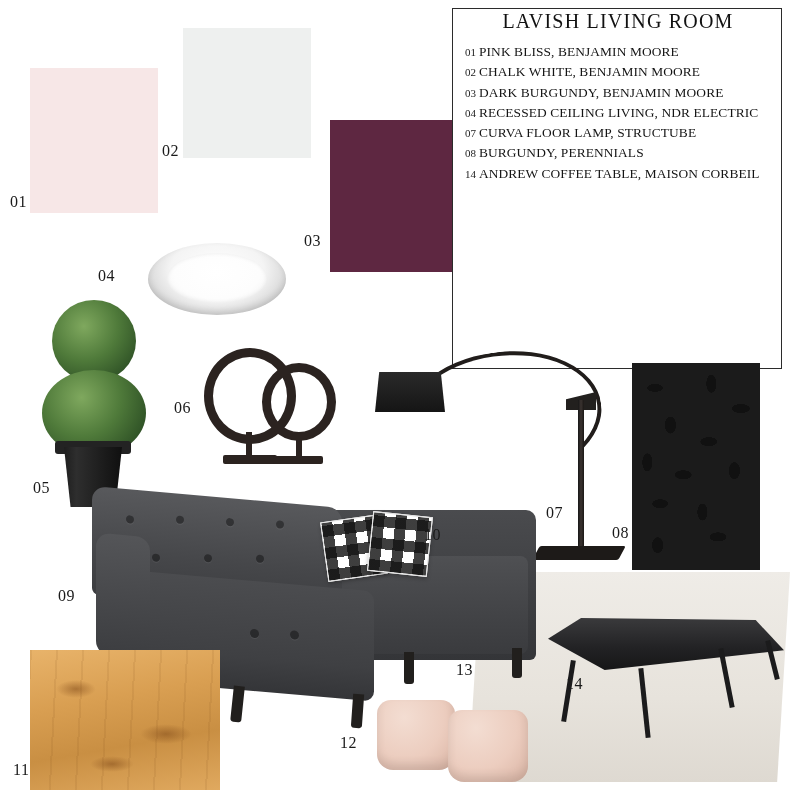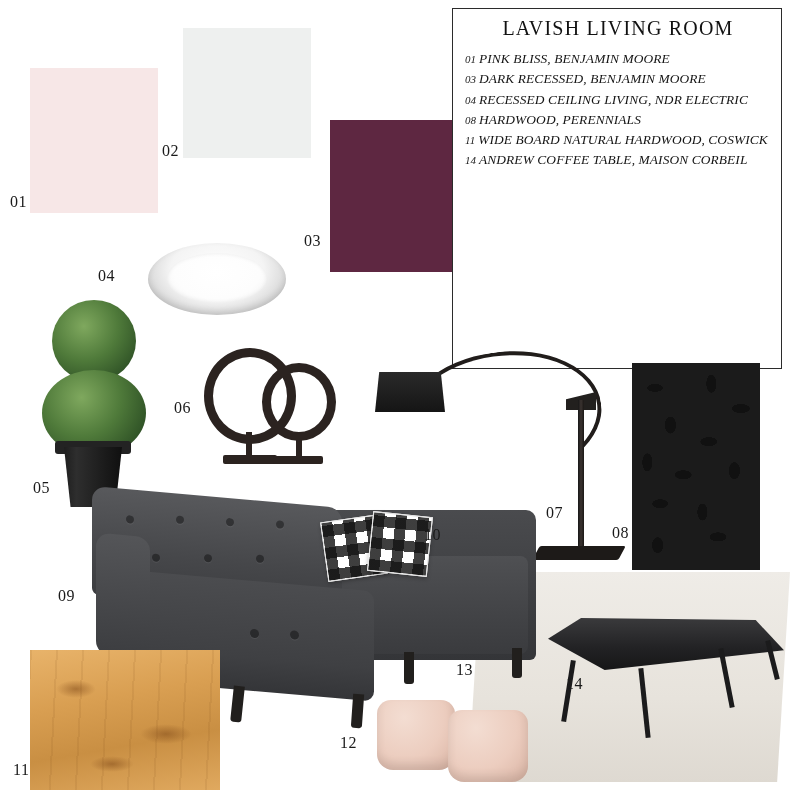--- a/index.html
+++ b/index.html
@@ -42,35 +42,34 @@
     letter-spacing: 0.5px;
     line-height: 1;
   }
 
   
   .legend {
     left: 452px; top: 8px; width: 330px; height: 361px;
     background: #ffffff;
     border: 1px solid #2b2b2b;
     box-sizing: border-box;
-    padding: 8px 10px 6px 12px;
+    padding: 1px 10px 6px 12px;
   }
   .legend-title {
     text-align: center;
     font-size: 20px;
     letter-spacing: 1.2px;
     color: #111;
     margin-bottom: 9px;
     font-family: "Liberation Serif", serif;
   }
   .legend ol {
     list-style: none;
     margin: 0;
     padding: 0;
-    font-style: italic;
   }
   .legend li {
     font-size: 13.4px;
     line-height: 19.3px;
     color: #141414;
     white-space: nowrap;
     letter-spacing: 0.1px;
   }
   .legend li .idx {
     font-size: 11px;
@@ -281,24 +280,25 @@
   <div class="abs swatch sw-white"></div>
   <div class="abs num" style="left:162px; top:143px;">02</div>
 
   <div class="abs swatch sw-burg"></div>
   <div class="abs num" style="left:304px; top:233px;">03</div>
 
   <div class="abs legend">
     <div class="legend-title">LAVISH LIVING ROOM</div>
     <ol>
       <li><span class="idx">01</span><span>PINK BLISS, BENJAMIN MOORE</span></li>
-      <li><span class="idx">03</span><span>DARK RECESSED, BENJAMIN MOORE</span></li>
+      <li><span class="idx">02</span><span>CHALK WHITE, BENJAMIN MOORE</span></li>
+      <li><span class="idx">03</span><span>DARK BURGUNDY, BENJAMIN MOORE</span></li>
       <li><span class="idx">04</span><span>RECESSED CEILING LIVING, NDR ELECTRIC</span></li>
-      <li><span class="idx">08</span><span>HARDWOOD, PERENNIALS</span></li>
-      <li><span class="idx">11</span><span>WIDE BOARD NATURAL HARDWOOD, COSWICK</span></li>
+      <li><span class="idx">07</span><span>CURVA FLOOR LAMP, STRUCTUBE</span></li>
+      <li><span class="idx">08</span><span>BURGUNDY, PERENNIALS</span></li>
       <li><span class="idx">14</span><span>ANDREW COFFEE TABLE, MAISON CORBEIL</span></li>
     </ol>
   </div>
 
   <div class="abs light-outer"></div>
   <div class="abs light-inner"></div>
   <div class="abs num" style="left:98px; top:268px;">04</div>
 
   <div class="abs stem"></div>
   <div class="abs foliage fol-a"></div>

